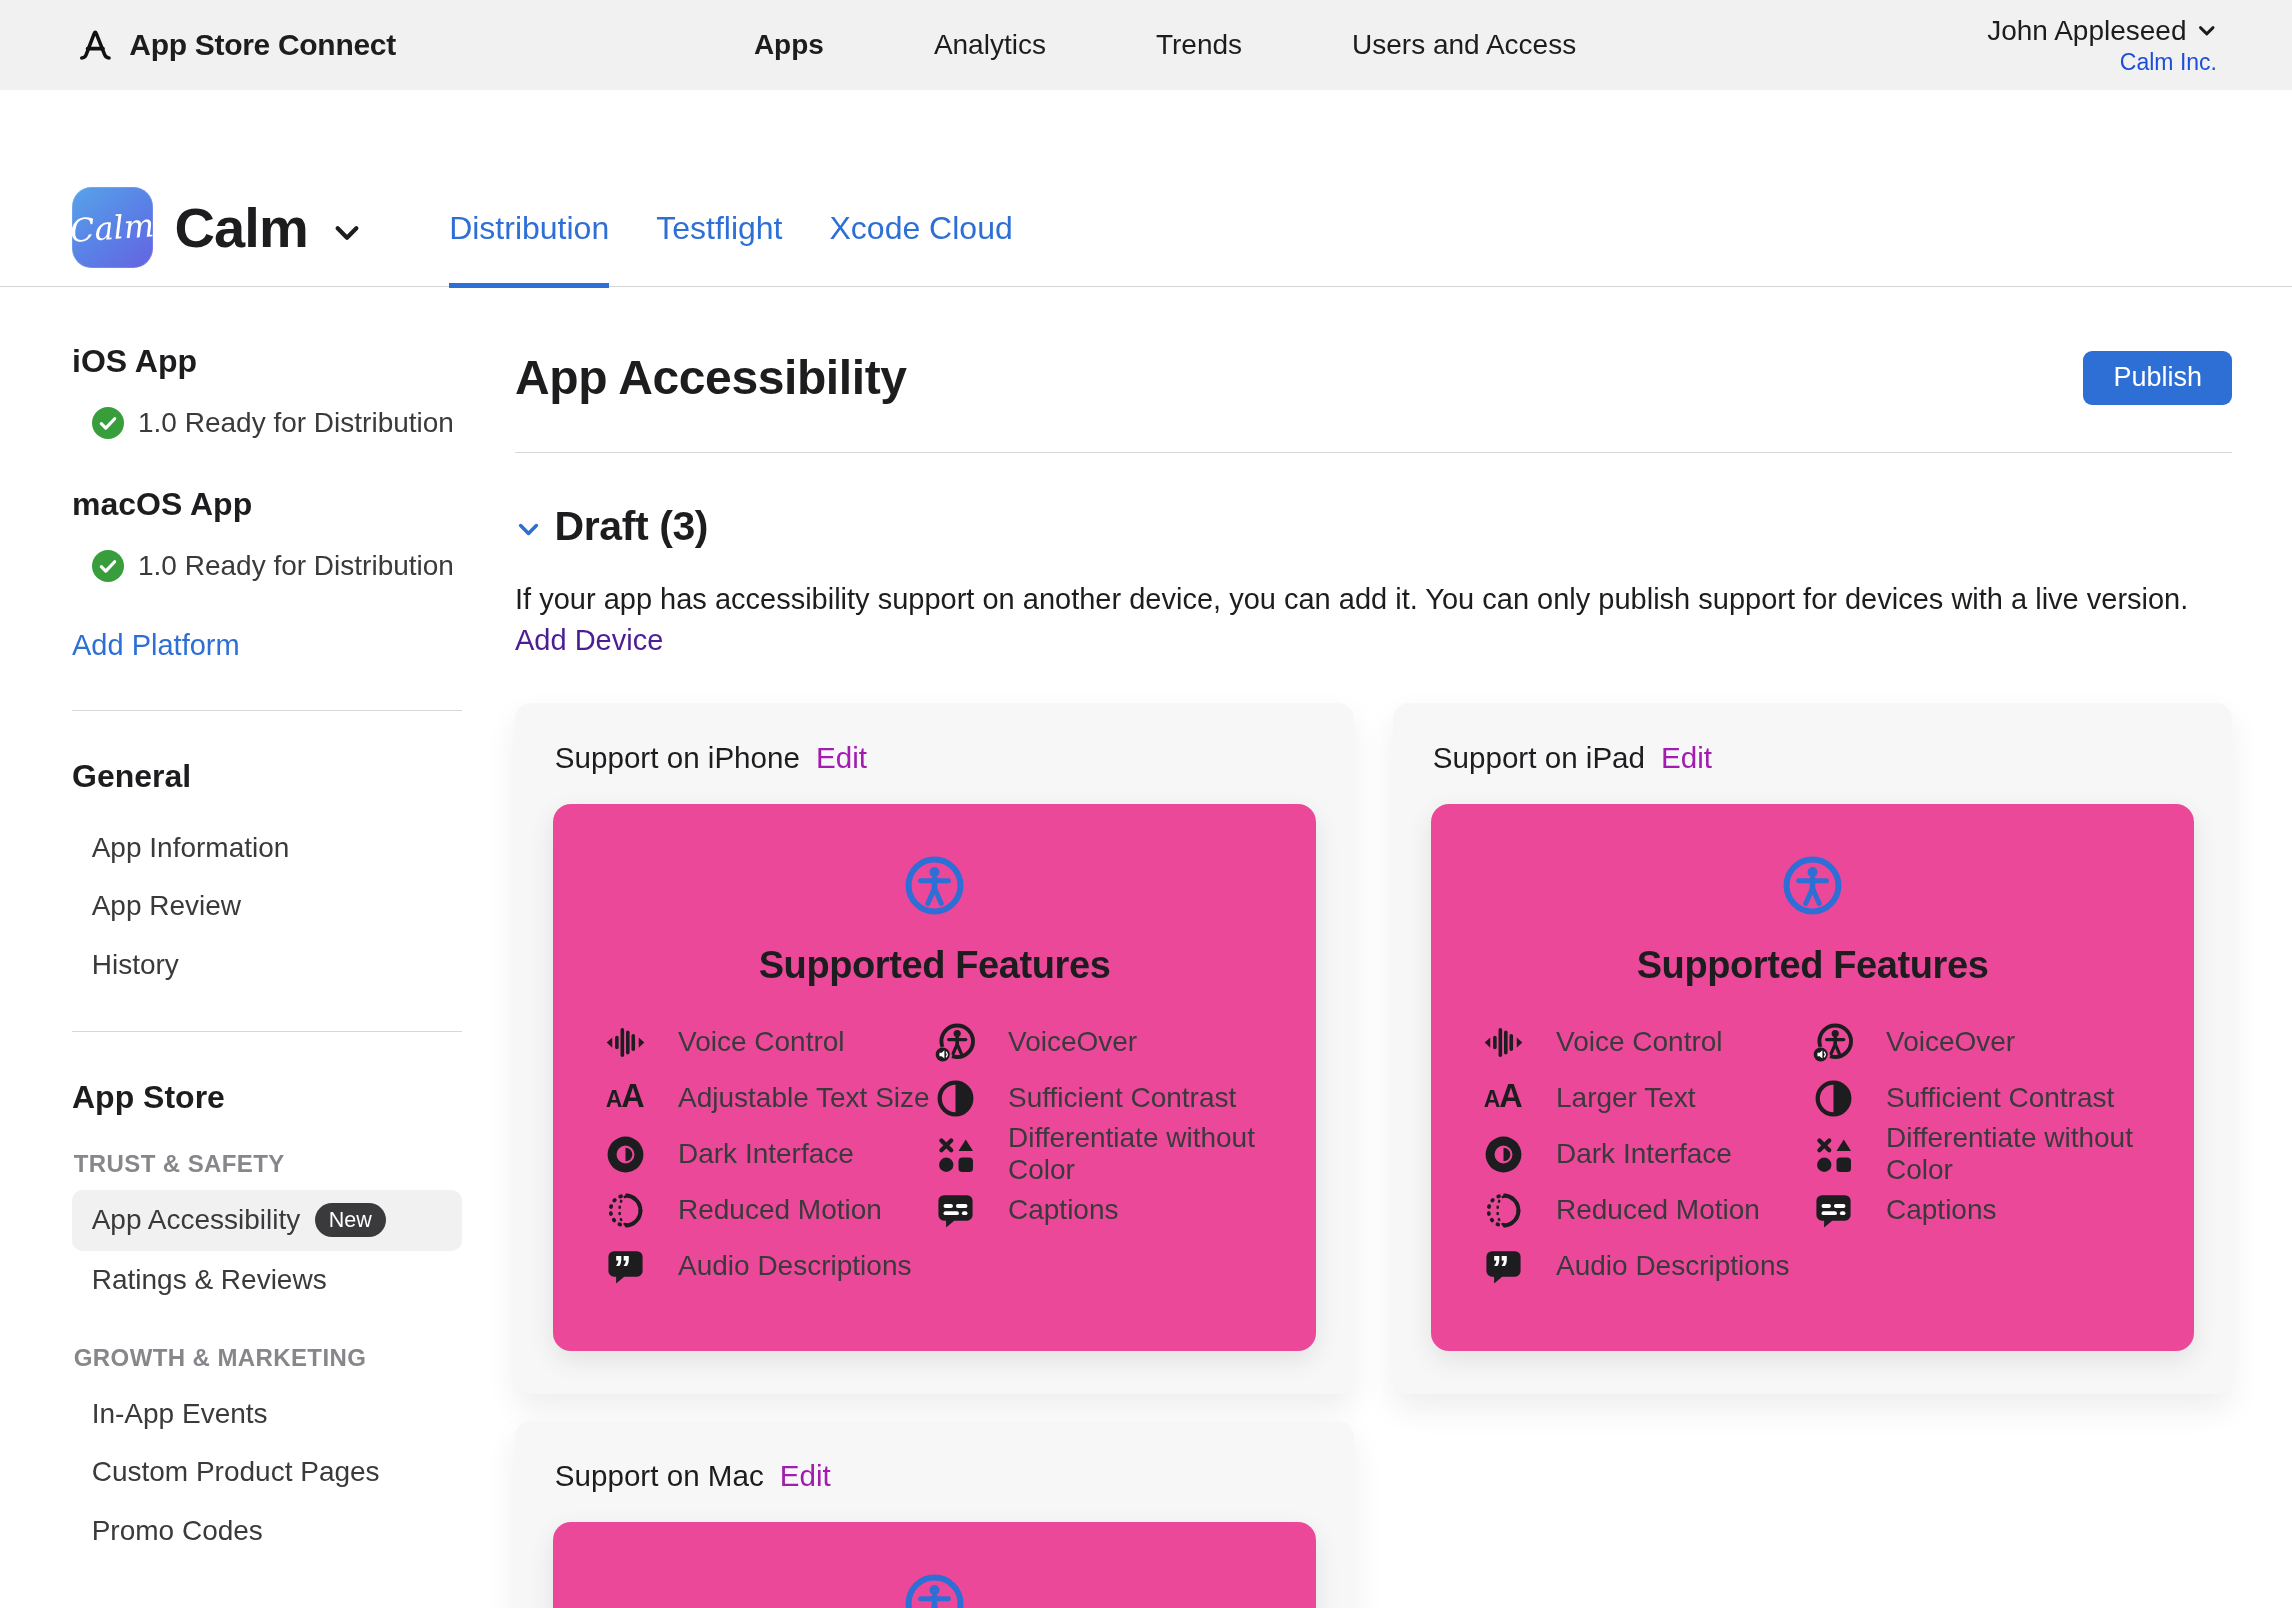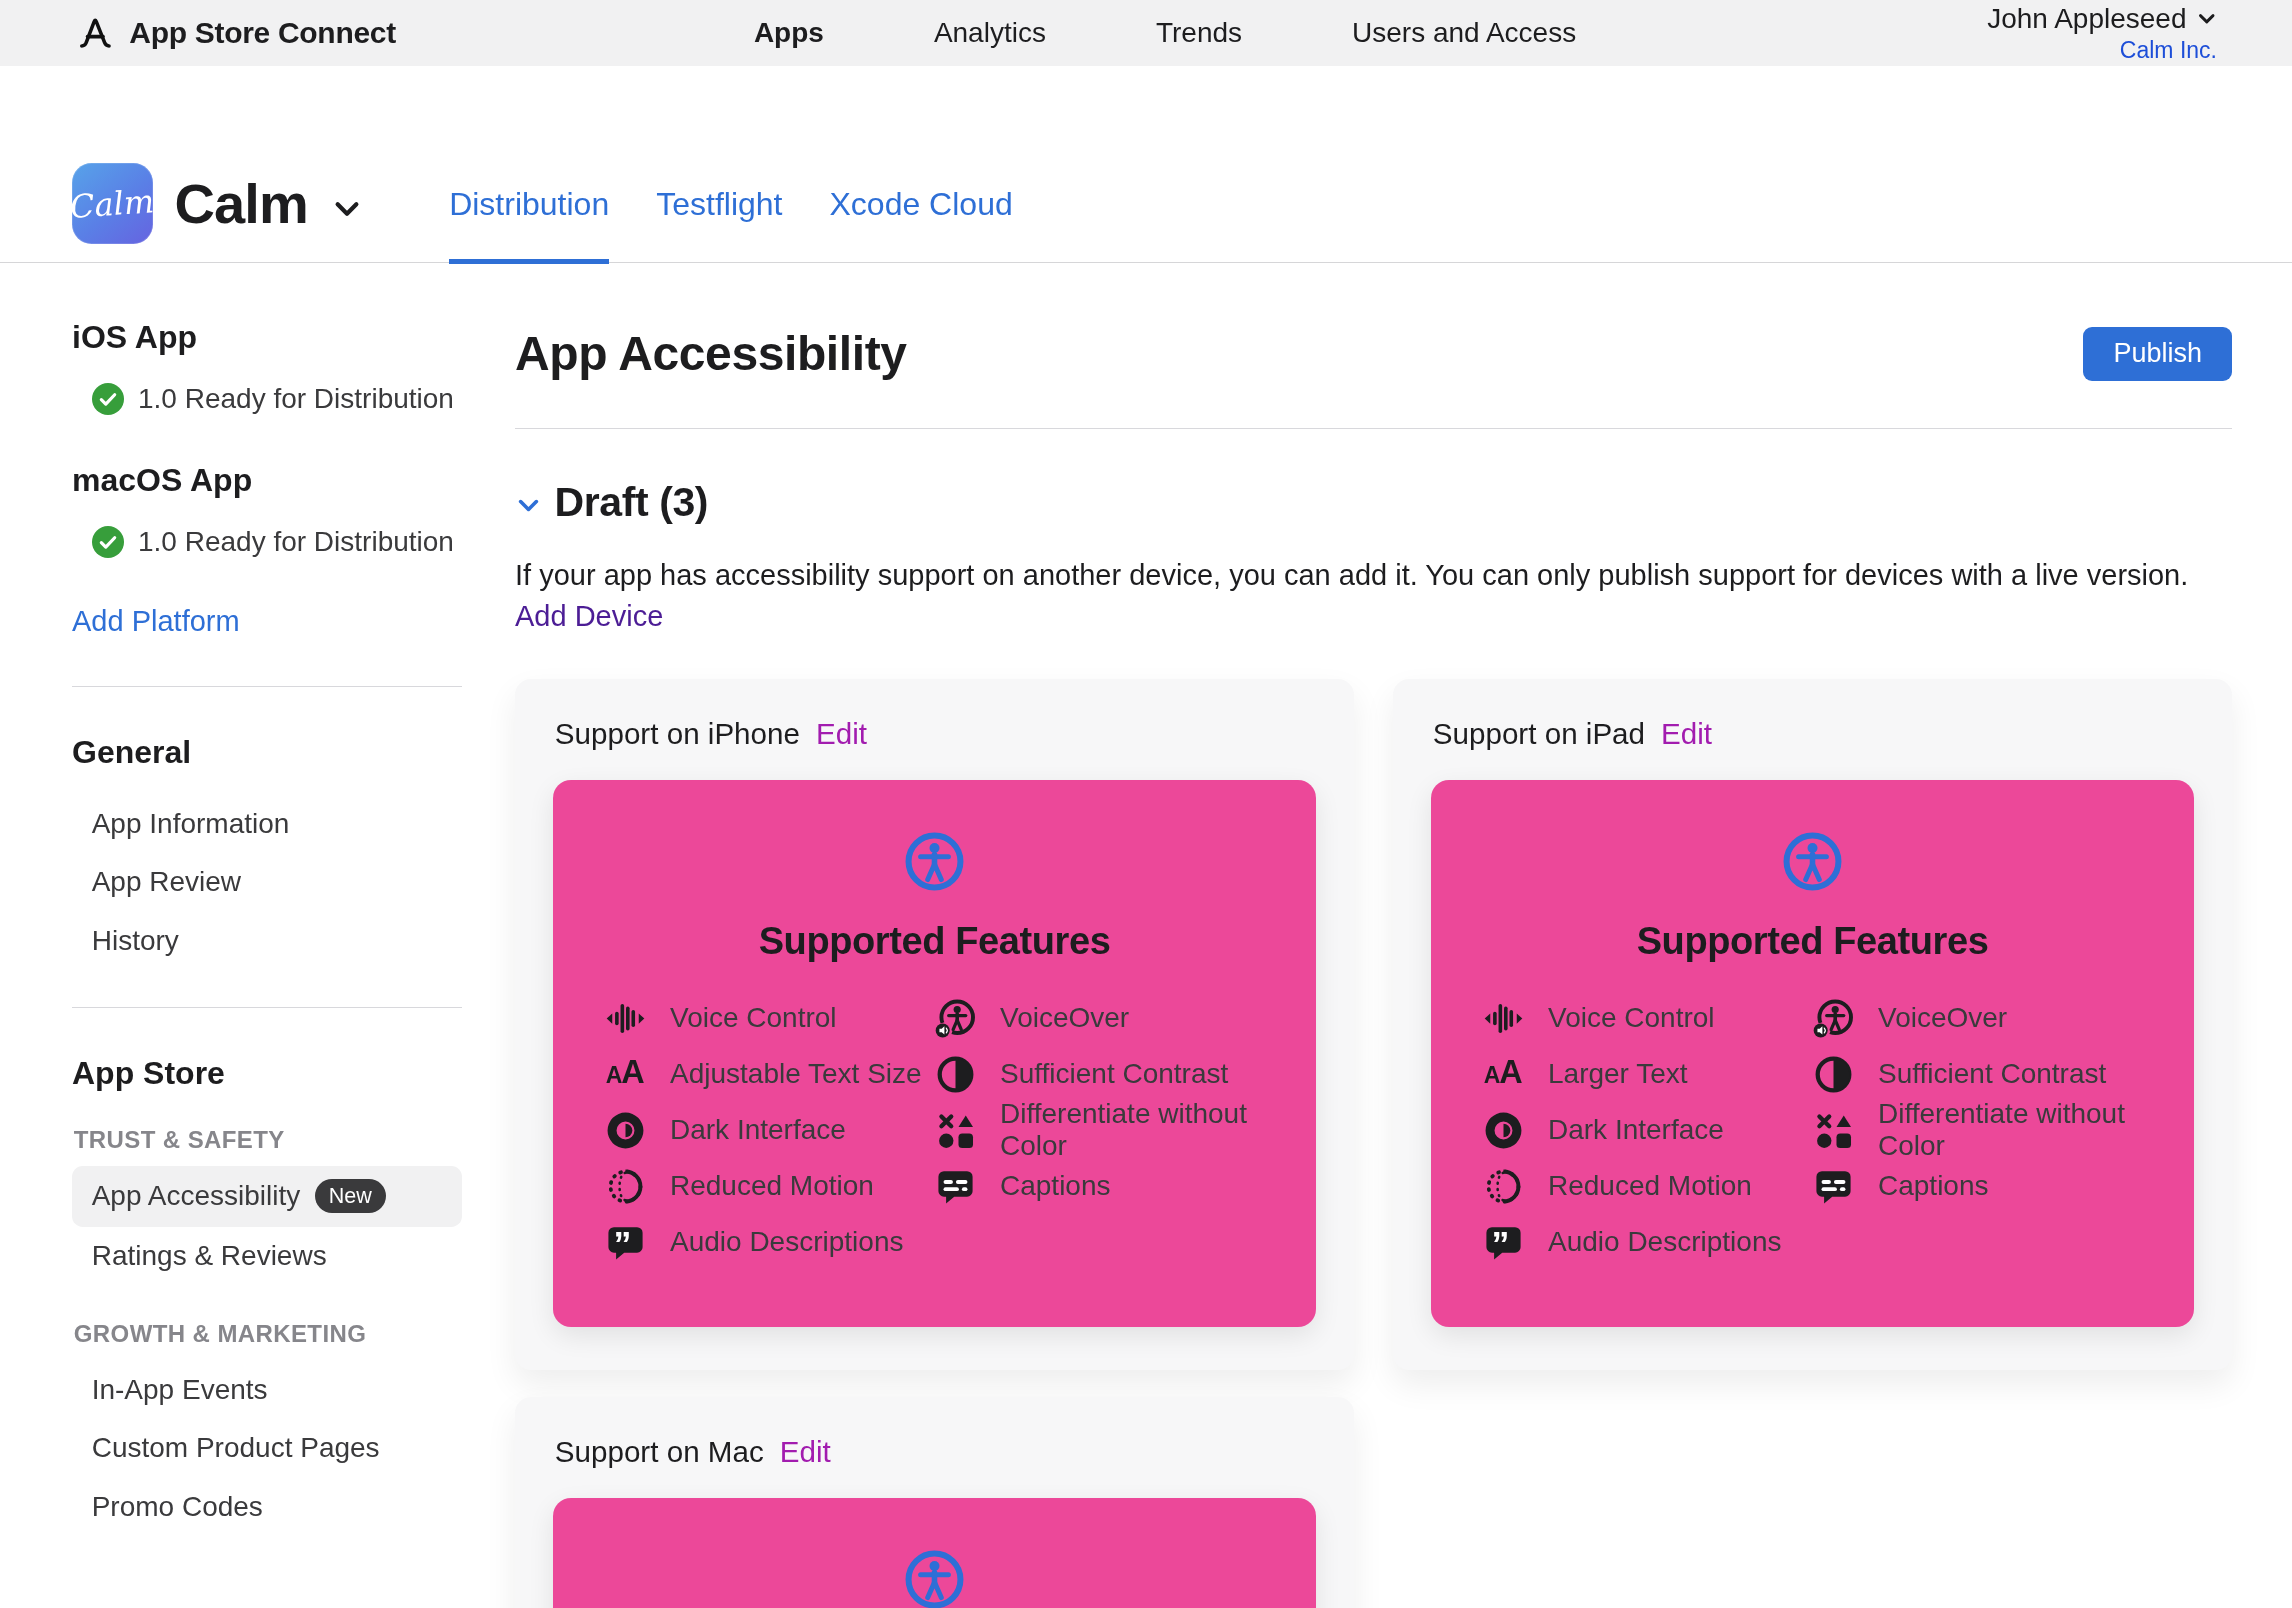--- a/index.html
+++ b/index.html
@@ -1,20 +1,20 @@
 <!DOCTYPE html>
 <html style="font-size:14.3px"><head>
 <meta charset="utf-8">
 <style>
   * { margin:0; padding:0; box-sizing:border-box; }
   html,body { width:2293px; height:1608px; overflow:hidden; background:#fff;
     font-family:"Liberation Sans","DejaVu Sans",sans-serif; color:#1d1d1f; }
 
   
-  .topbar { height:66px; background:#f1f1f2; display:flex; align-items:center;
+  .topbar { height:90px; background:#f1f1f2; display:flex; align-items:center;
     padding:0 76px; }
   .brand { display:flex; align-items:center; gap:14.3px; }
   .brand svg { width:39px; height:39px; color:#111; }
   .brand-name { font-size:30px; font-weight:700; letter-spacing:-0.3px; }
   .topnav { display:flex; gap:110px; margin-left:358px; }
   .topnav-item { font-size:28px; color:#1d1d1f; cursor:pointer; }
   .topnav-item.active { font-weight:700; }
   .user { margin-left:auto; text-align:right; line-height:1.25; }
   .user-name { font-size:28px; display:inline-flex; align-items:center; gap:9px; }
   .user-name svg { width:21.5px; height:21.5px; color:#1d1d1f; }
@@ -76,21 +76,21 @@
     color:#1d1d1f; padding-left:1.8px; }
   .card-head a { color:#a21caf; text-decoration:none; cursor:pointer; }
   .inner { margin-top:29px; background:#ec4899; border-radius:18px; height:547px;
     box-shadow:0 9px 27px rgba(0,0,0,.09); padding-top:50px; }
   .a11y-badge { display:flex; justify-content:center; }
   .a11y-badge svg { width:63px; height:63px; color:#2e6fd6; }
   .inner-heading { text-align:center; font-size:38px; font-weight:700;
     letter-spacing:-0.4px; margin-top:27px; }
   .features { display:grid; grid-template-columns:330px 1fr; margin-top:27px;
     padding:0 18px 0 52px; }
-  .feat-row { height:56px; display:flex; align-items:center; gap:24px;
+  .feat-row { height:56px; display:flex; align-items:center; gap:32px;
     font-size:28px; color:#3a3a3c; }
   .feat-row .fi { width:41px; height:41px; flex-shrink:0; color:#1d1d1f; }
 </style>
 </head>
 <body>
 
 <svg width="0" height="0" style="position:absolute" aria-hidden="true">
   <defs>
     <symbol id="sym-asc-logo" viewBox="0 0 44 44">
       <path d="M6.5 36 q3.5 0 5-3.7 L20.5 8.6 q1.2-2.8 2.4 0 L32.3 32.3 q1.5 3.7 5 3.7" fill="none" stroke="currentColor" stroke-width="4" stroke-linecap="round"></path>

